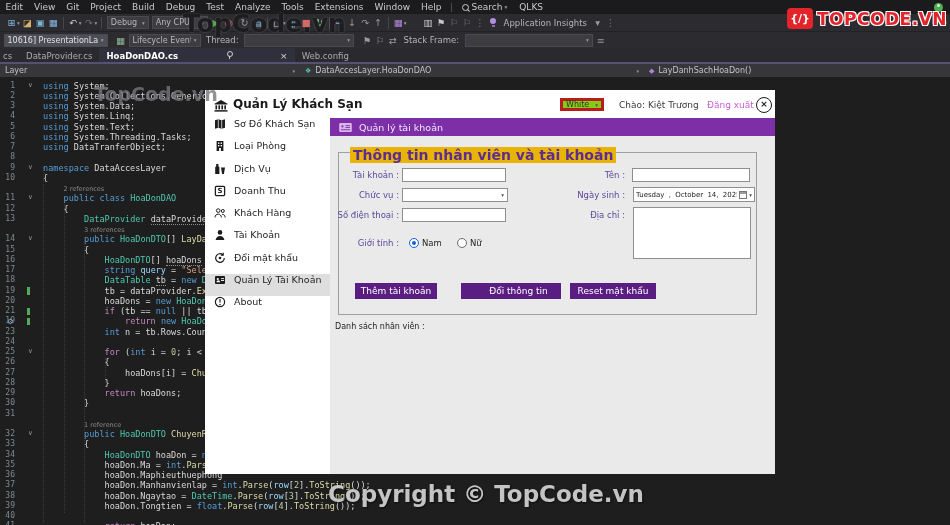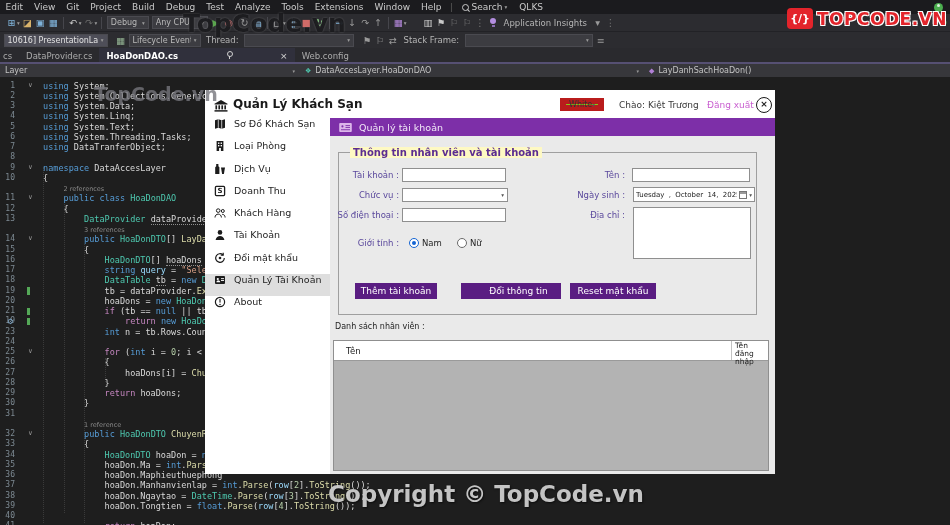--- a/index.html
+++ b/index.html
@@ -63,42 +63,42 @@
   .ct.lens{font:6.5px "DejaVu Sans",sans-serif;color:#8a8a8a;top:2px;}
   .tk-k{color:#569cd6;} .tk-c{color:#c586c0;} .tk-t{color:#4ec9b0;} .tk-m{color:#dcdcaa;}
   .tk-v{color:#9cdcfe;} .tk-s{color:#d69d85;} .tk-nu{color:#b5cea8;} .tk-p{color:#d9d9d9;}
   .tk-u{color:#d9d9d9;border-bottom:1px dotted #8f8f8f;}
   
   .app{position:absolute;left:205px;top:90px;width:570px;height:384px;background:#ffffff;z-index:30;
        font-family:"DejaVu Sans",sans-serif;}
   .app-title{position:absolute;left:0;top:0;right:0;height:36px;background:#fff;text-decoration:underline;}
   .bank{position:absolute;left:8px;top:7px;width:16px;height:13px;}
   .app-name{position:absolute;left:28px;top:7px;font-size:12px;font-weight:bold;color:#1a1a1a;white-space:nowrap;}
-  .theme-combo{position:absolute;left:355px;top:8px;width:44px;height:13px;border:6px solid #b91c1c;
+  .theme-combo{position:absolute;left:355px;top:8px;width:44px;height:13px;border:3px solid #b91c1c;
                background:#84cc16;font-size:8px;color:#333;display:flex;align-items:center;padding:0 3px;box-sizing:border-box;}
   .tc-arr{margin-left:auto;font-size:5.5px;color:#555;}
   .greet{position:absolute;left:414px;top:10px;font-size:9px;color:#3a3a3a;white-space:nowrap;}
   .logout{position:absolute;left:502px;top:10px;font-size:9px;color:#c95fd0;white-space:nowrap;}
   .close-btn{position:absolute;left:551px;top:7px;width:14px;height:14px;border:1.5px solid #1a1a1a;border-radius:50%;
              display:flex;align-items:center;justify-content:center;}
   .close-btn .x{font-size:9px;line-height:9px;color:#1a1a1a;font-weight:bold;margin-top:-1px;}
   .app-side{position:absolute;left:0;top:28px;width:125px;bottom:0;background:#fff;overflow:hidden;}
   .side-item{height:22.3px;display:flex;align-items:flex-start;padding-left:9px;gap:8px;font-size:9.5px;color:#1f1f1f;box-sizing:border-box;}
   .side-item.active{background:#dedede;}
   .s-ico{width:12px;height:12px;flex:none;display:inline-flex;}
   .s-ico svg{width:12px;height:12px;}
   .s-label{white-space:nowrap;}
   .app-head{position:absolute;left:125px;top:28px;right:0;height:18px;background:#7d2fa8;display:flex;
             align-items:center;padding-left:9px;gap:7px;}
   .head-card{width:13px;height:9px;flex:none;display:inline-flex;}
   .head-label{font-size:9.5px;color:#f2e8f7;}
   .app-body{position:absolute;left:125px;top:46px;right:0;bottom:0;background:#eaeaea;}
   .group{position:absolute;left:133px;top:62px;width:417px;height:161px;border:1px solid #9f9f9f;}
-  .group-title{position:absolute;left:145px;top:57px;font-size:10px;font-weight:bold;color:#5c2d91;
-               background:#fef9c3;padding:0 3px;white-space:nowrap;}
+  .group-title{position:absolute;left:145px;top:57px;font-size:14px;font-weight:bold;color:#5c2d91;
+               background:#eab308;padding:0 3px;white-space:nowrap;}
   .flabel{position:absolute;font-size:8.5px;color:#5a489c;white-space:nowrap;}
   .l-user{left:120px;top:80px;width:74px;text-align:right;}
   .l-role{left:120px;top:100px;width:74px;text-align:right;}
   .l-phone{left:120px;top:120px;width:74px;text-align:right;}
   .l-gender{left:120px;top:148px;width:74px;text-align:right;}
   .l-name{left:348px;top:80px;width:72px;text-align:right;}
   .l-dob{left:348px;top:100px;width:72px;text-align:right;}
   .l-addr{left:348px;top:120px;width:72px;text-align:right;}
   .inp{position:absolute;height:14px;border:1px solid #8f8f8f;background:#fff;font-size:9px;
        padding:0 3px;box-sizing:border-box;font-family:"DejaVu Sans",sans-serif;}
@@ -631,28 +631,20 @@
       <span class="dd-arr">▾</span>
     </div>
     <span class="flabel l-addr">Địa chỉ :</span>
     <textarea class="inp f-addr" style=""></textarea>
 
     <button class="pbtn b1">Thêm tài khoản</button>
     <button class="pbtn b2">Đổi thông tin</button>
     <button class="pbtn b3">Reset mật khẩu</button>
 
     <span class="list-label">Danh sách nhân viên :</span>
-    <div class="tbl">
-      <div class="tbl-head">
-        <span class="th1">Tên</span>
-        <span class="th-div"></span>
-        <span class="th2">Tên đăng nhập</span>
-      </div>
-      <div class="tbl-body"></div>
-    </div>
   </div>
 
   <div class="wm-top">TopCode.vn</div>
   <div class="wm-code">TopCode.vn</div>
   <div class="wm-bottom">Copyright © TopCode.vn</div>
   <div class="wm-logo">
     <span class="lg-badge">{/}</span>
     <span class="lg-text">TOPCODE.VN</span>
   </div>
 </div>

